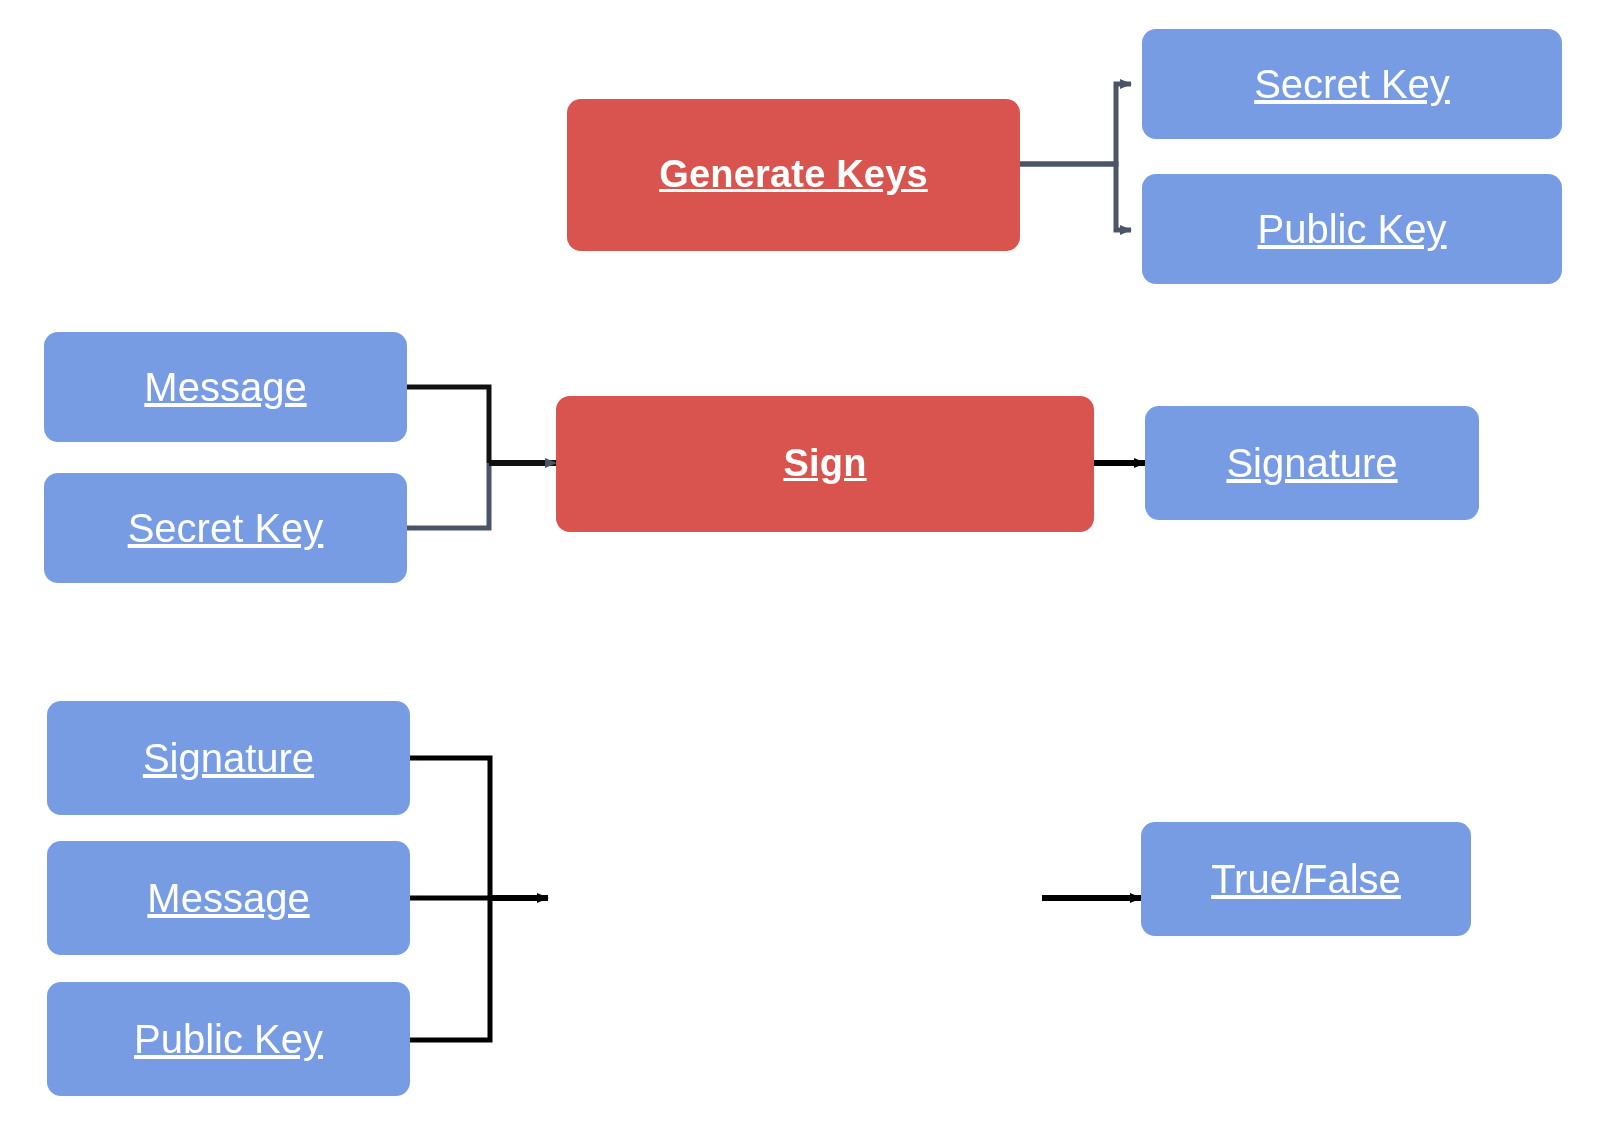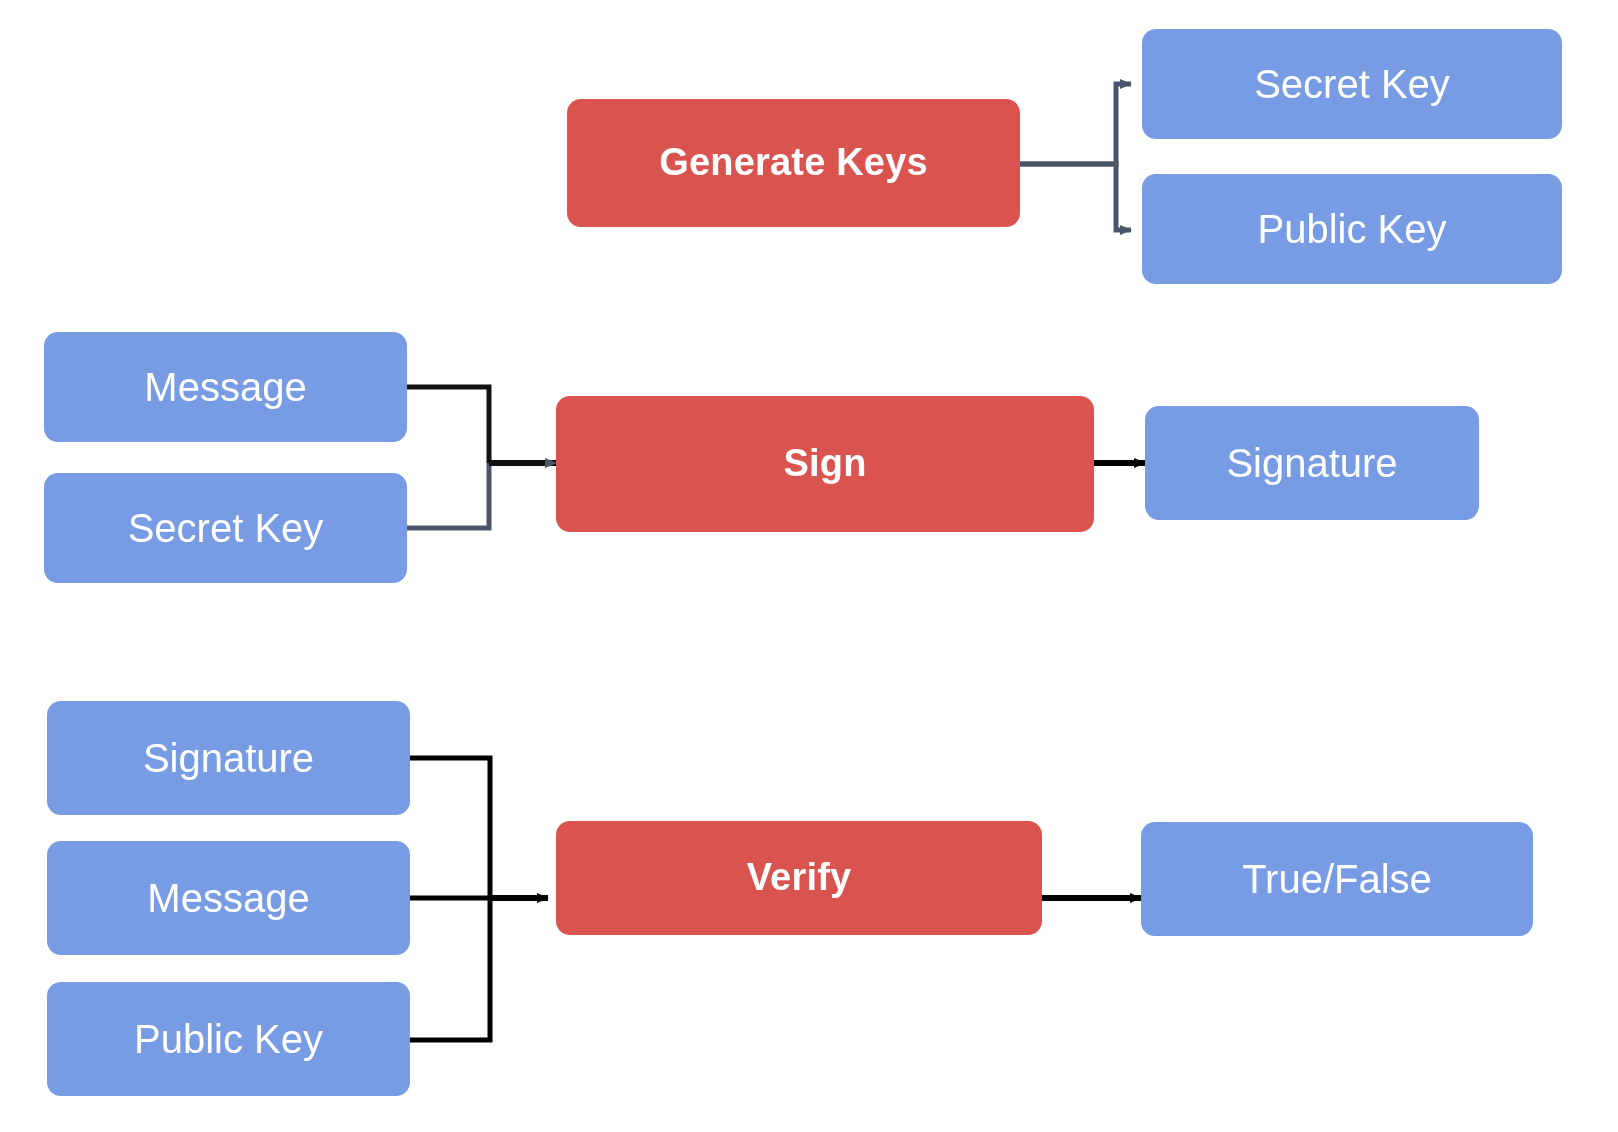--- a/index.html
+++ b/index.html
@@ -29,20 +29,21 @@
     position: absolute;
     box-sizing: border-box;
     display: flex;
     align-items: center;
     justify-content: center;
     border-radius: 14px;
     color: #ffffff;
     text-align: center;
     line-height: 1.1;
     white-space: nowrap;
+    text-decoration: underline;
   }
   .node.process {
     background: #d9534f;
     font-weight: bold;
     font-size: 38px;
     letter-spacing: 0.2px;
   }
   .node.data {
     background: #789ce4;
     font-weight: normal;
@@ -97,21 +98,21 @@
       <path d="M410,1040 L490,1040 L490,898" fill="none" stroke="#000000" stroke-width="5"></path>
     </g>
     <g>
       <path d="M490,898 L548,898" fill="none" stroke="#000000" stroke-width="6" marker-end="url(#arrow-black)"></path>
     </g>
     <g>
       <path d="M1042,898 L1141,898" fill="none" stroke="#000000" stroke-width="6" marker-end="url(#arrow-black)"></path>
     </g>
   </svg>
 
-  <div class="node process" style="left:567px; top:99px; width:453px; height:128px;">
+  <div class="node process" style="left:567px; top:99px; width:453px; height:152px;">
     <span class="node-label">Generate Keys</span>
   </div>
 
   <div class="node data" style="left:1142px; top:29px; width:420px; height:110px;">
     <span class="node-label">Secret Key</span>
   </div>
 
   <div class="node data" style="left:1142px; top:174px; width:420px; height:110px;">
     <span class="node-label">Public Key</span>
   </div>
@@ -137,21 +138,18 @@
   </div>
 
   <div class="node data" style="left:47px; top:841px; width:363px; height:114px;">
     <span class="node-label">Message</span>
   </div>
 
   <div class="node data" style="left:47px; top:982px; width:363px; height:114px;">
     <span class="node-label">Public Key</span>
   </div>
 
-  <div class="node process" style="left:556px; top:821px; width:486px; height:114px;">
-    <span class="node-label">Verify</span>
-  </div>
 
-  <div class="node data" style="left:1141px; top:822px; width:392px; height:114px;">
+  <div class="node data" style="left:1141px; top:822px; width:330px; height:114px;">
     <span class="node-label">True/False</span>
   </div>
 
 </div>
 
 </body></html>

